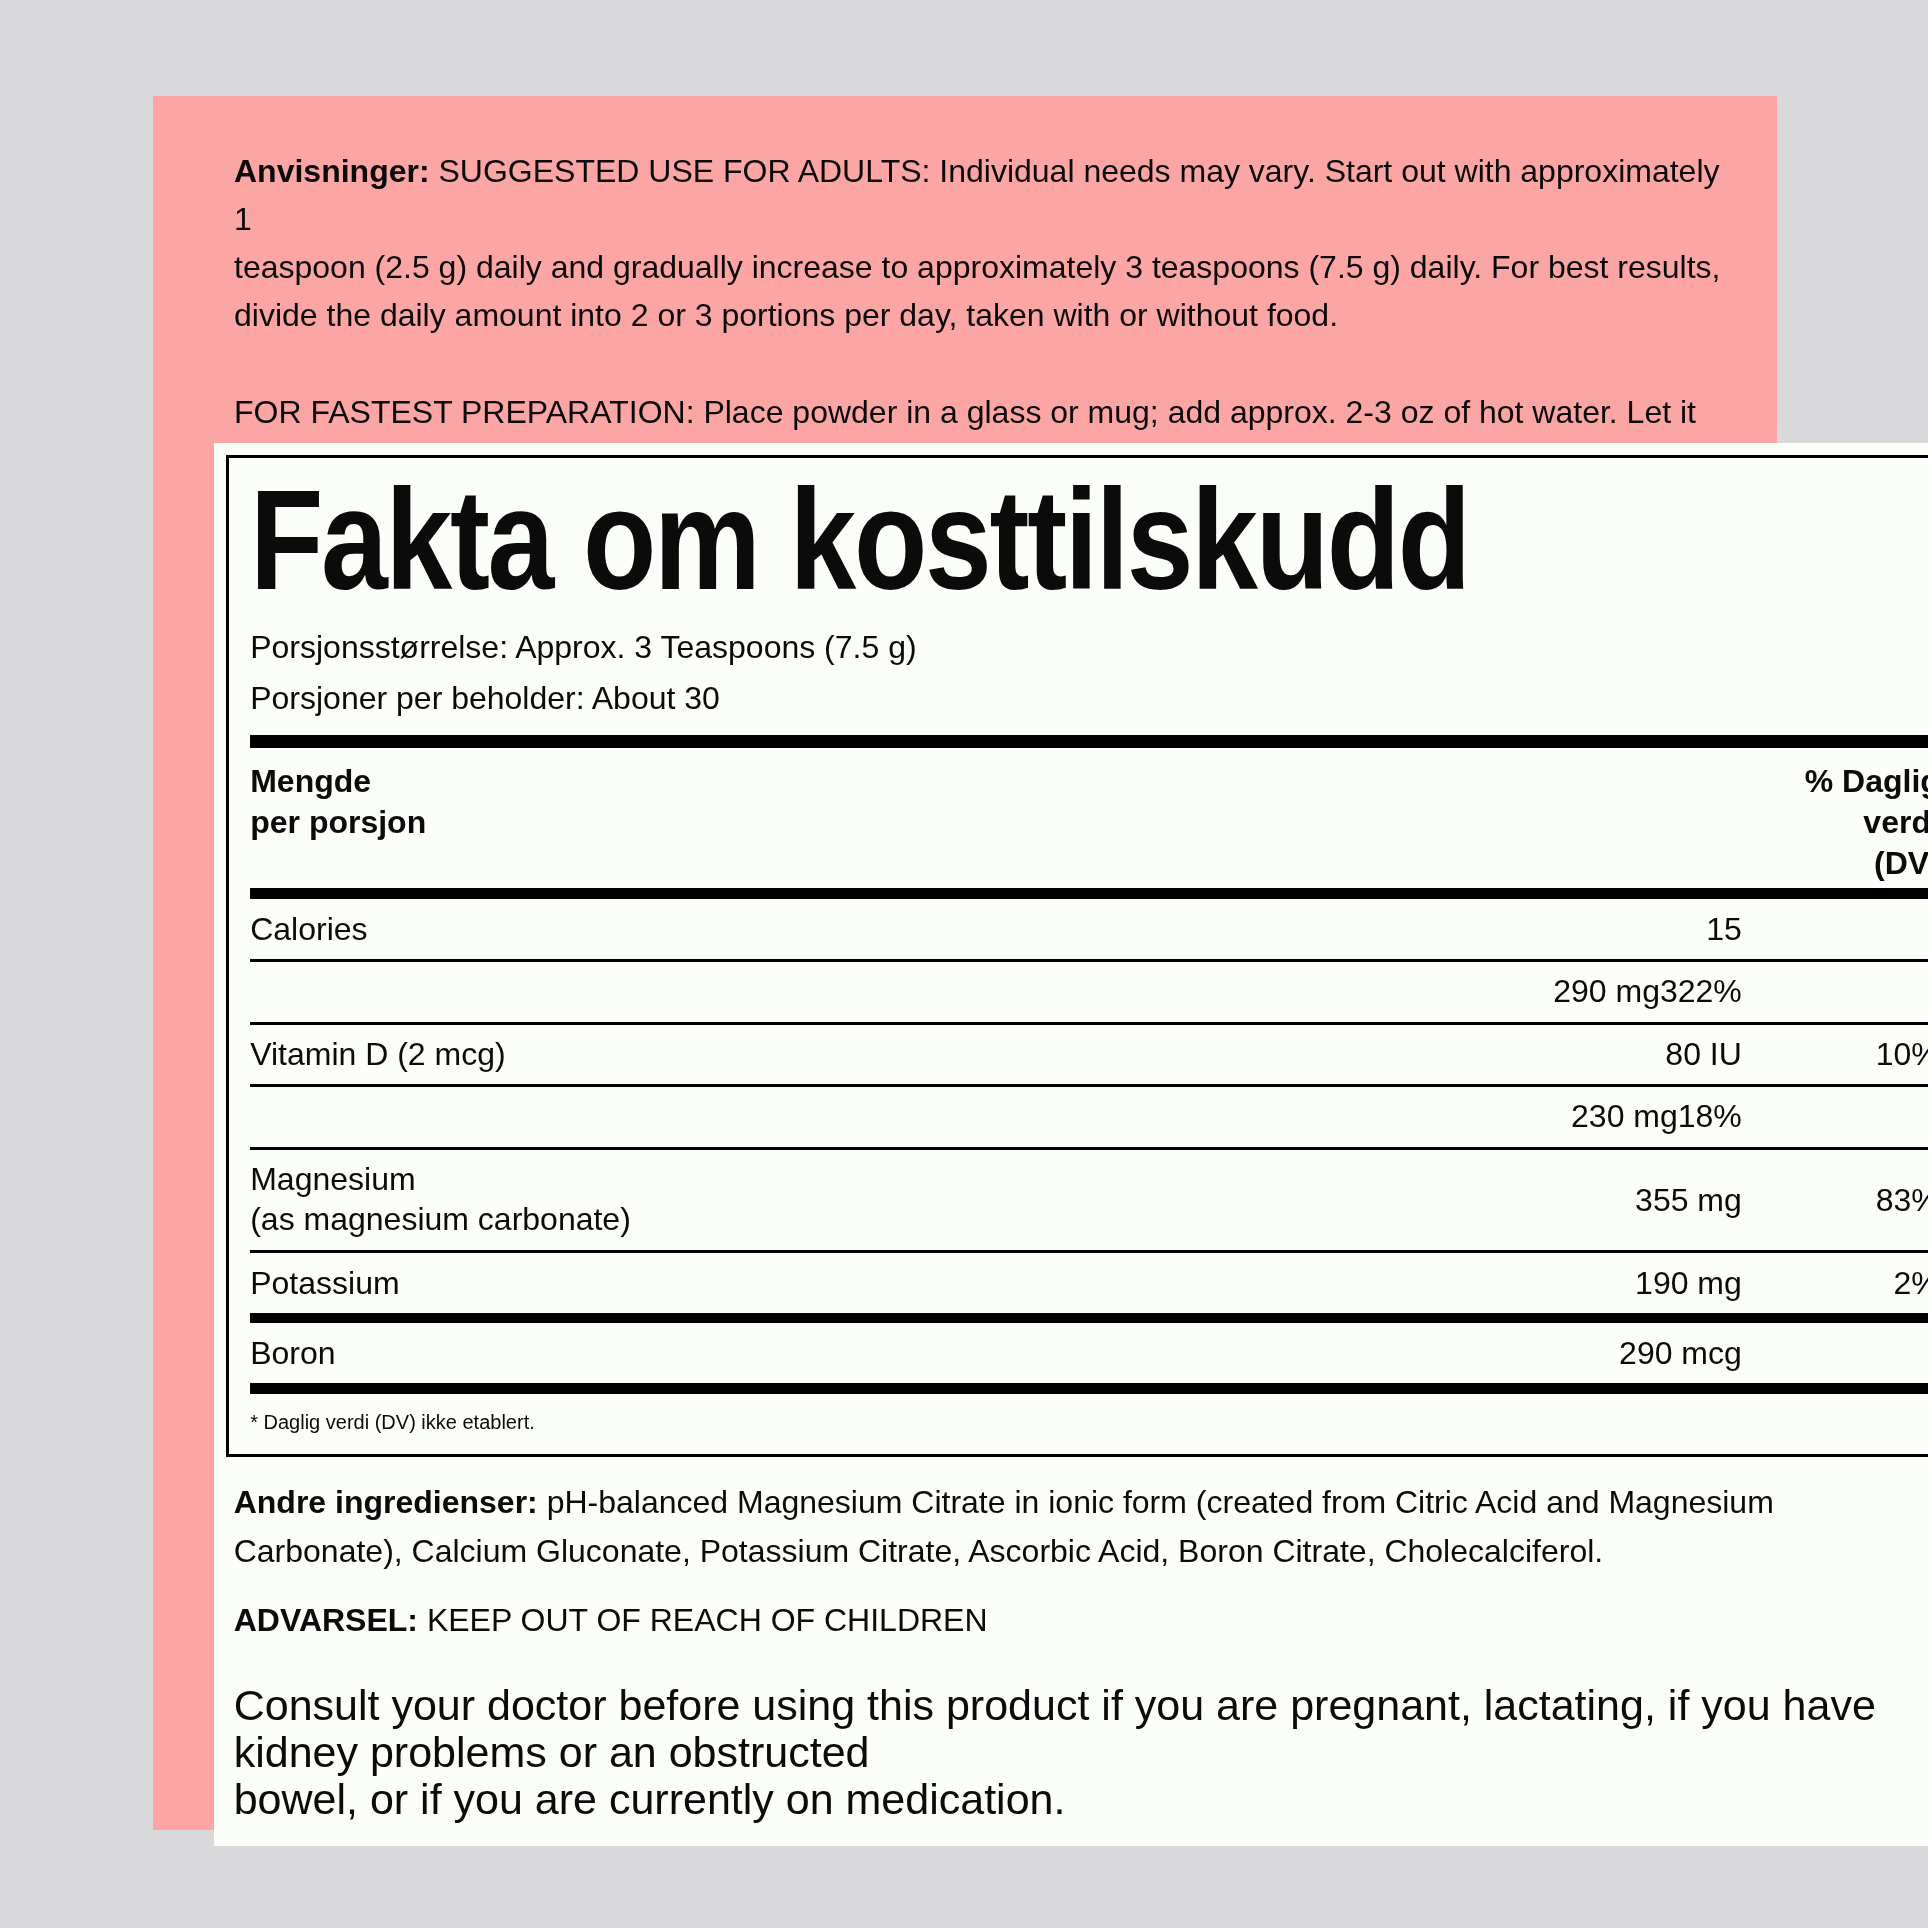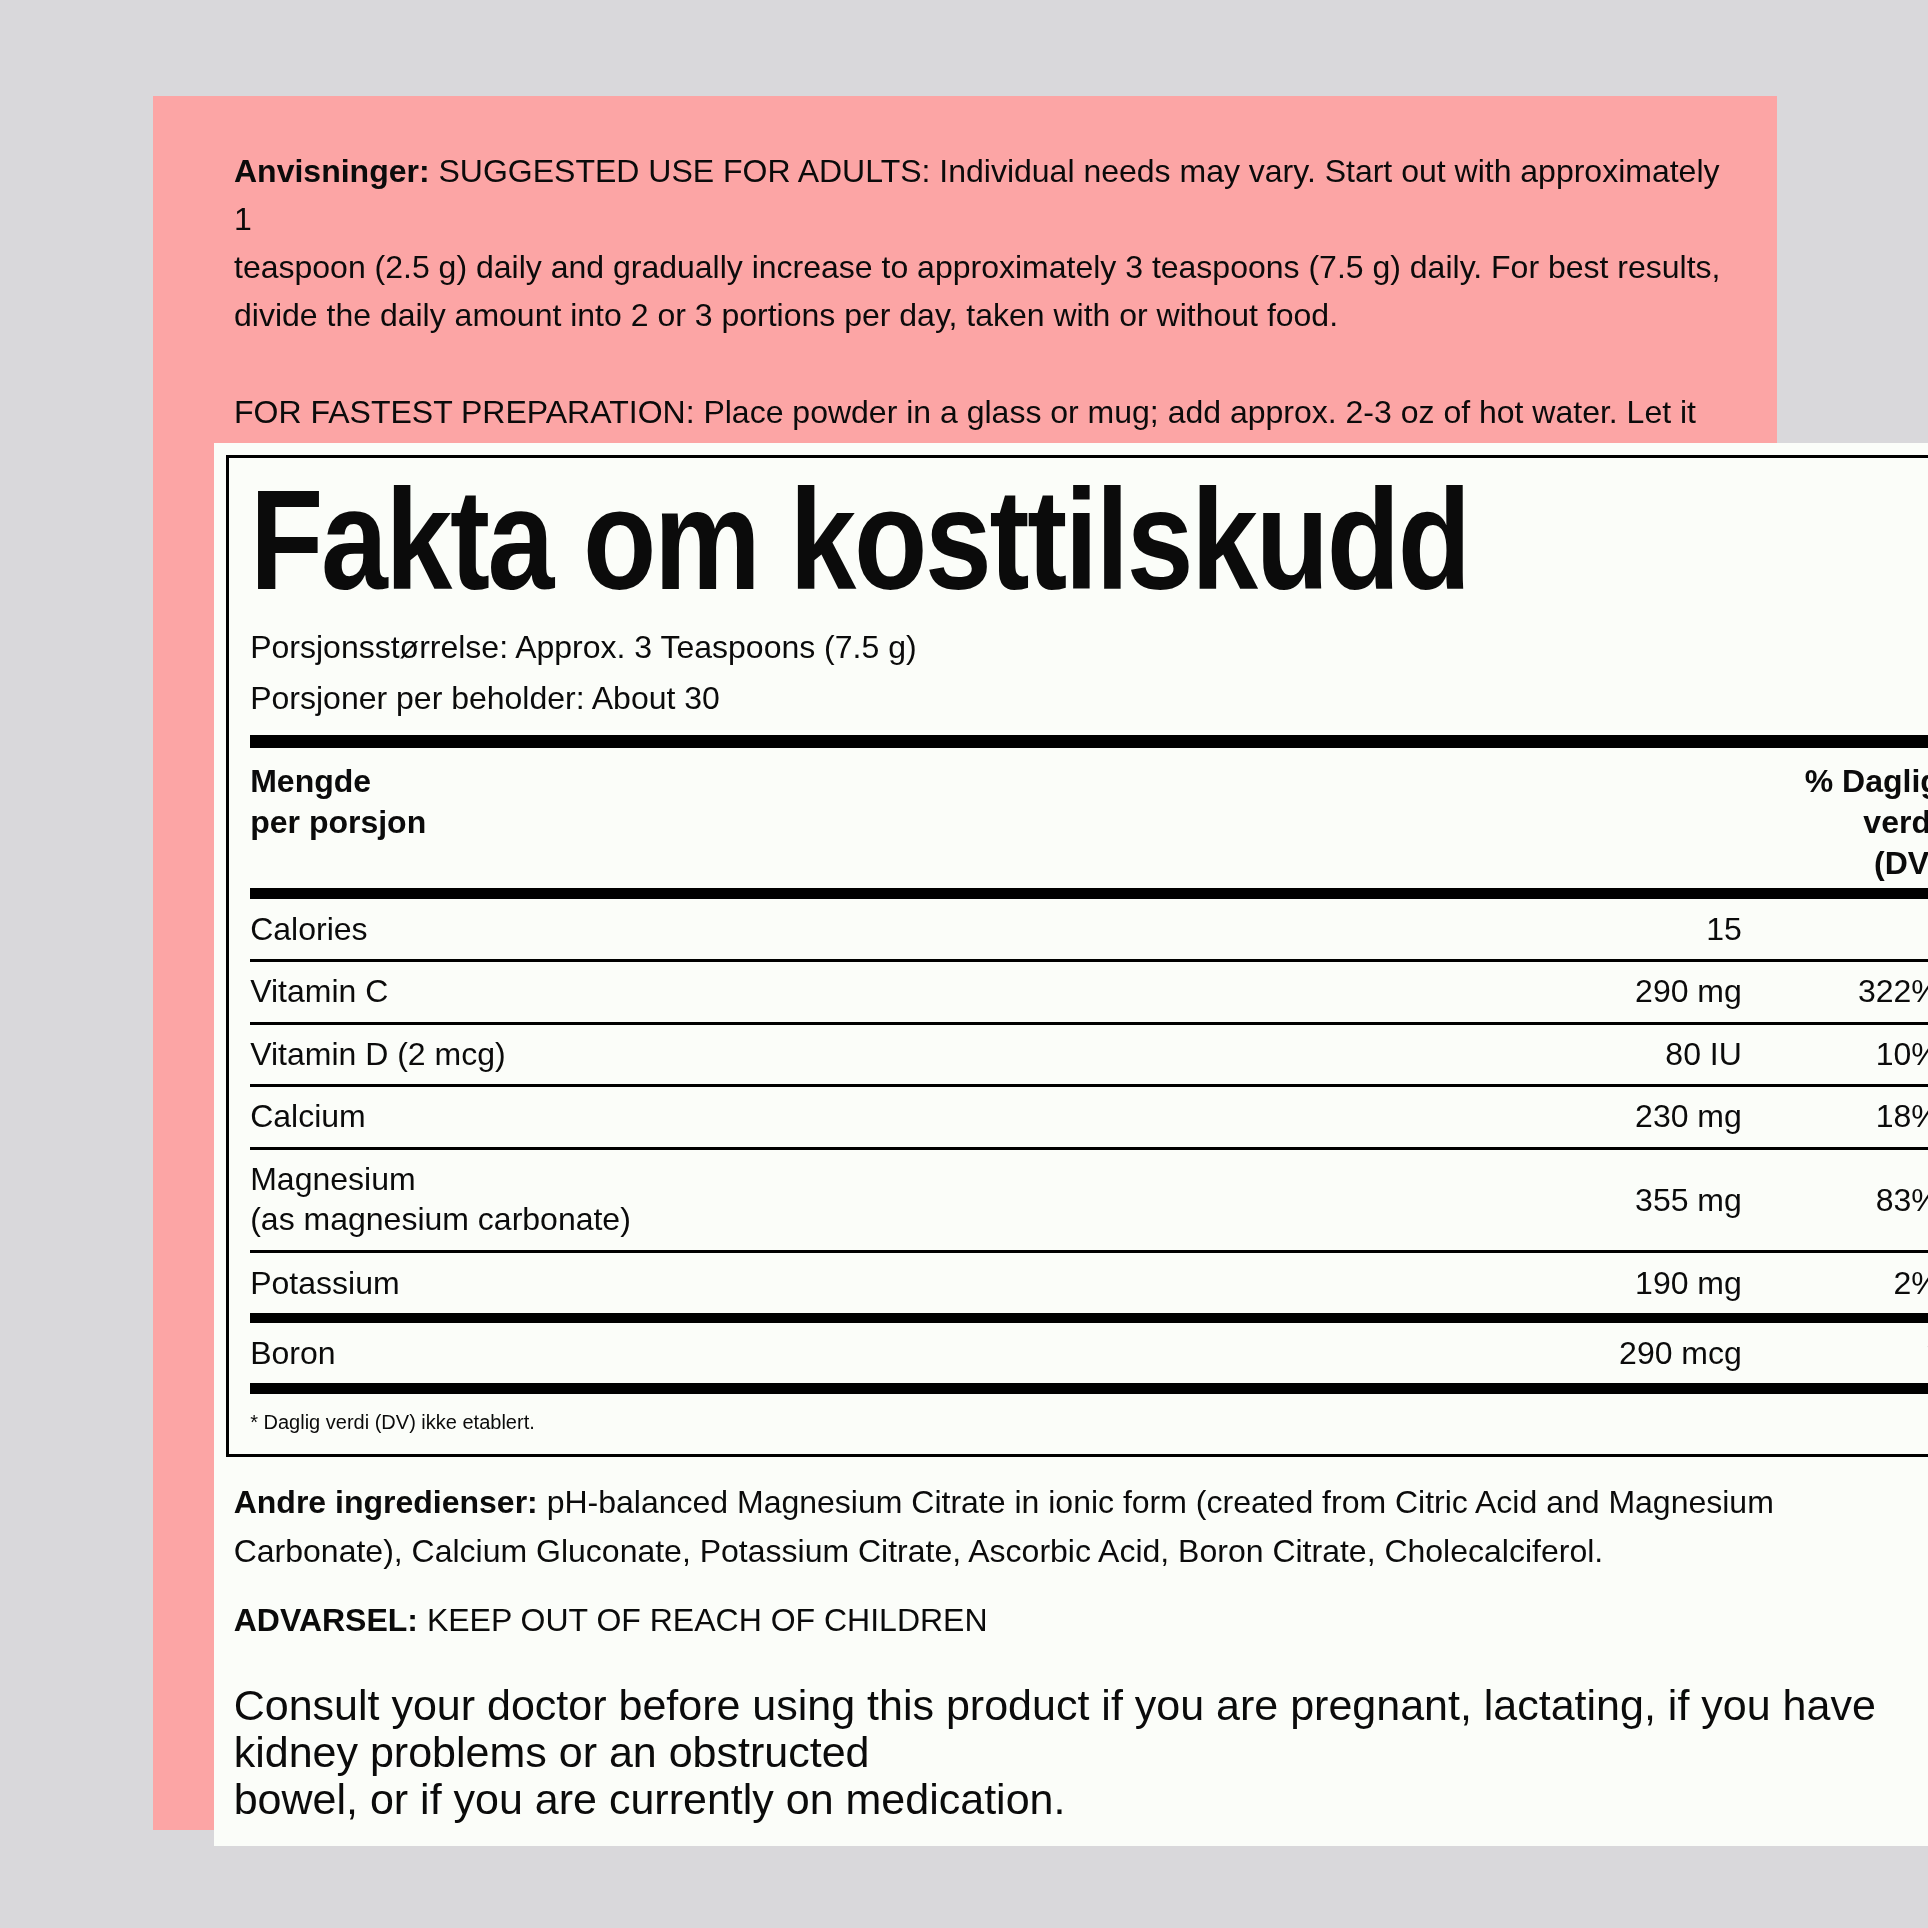--- a/index.html
+++ b/index.html
@@ -101,33 +101,31 @@
       <div class="bar-heavy2"></div>
 
       <div id="facts-rows">
           <div class="frow">
             <div class="nm">Calories</div>
             <div class="amt">15</div>
             <div class="dv"></div>
           </div>
           <div class="sep-thin"></div>
           <div class="frow">
-            <div class="nm">Vitamin C</div>
             <div class="amt">290 mg</div>
             <div class="dv">322%</div>
           </div>
           <div class="sep-thin"></div>
           <div class="frow">
             <div class="nm">Vitamin D (2 mcg)</div>
             <div class="amt">80 IU</div>
             <div class="dv">10%</div>
           </div>
           <div class="sep-thin"></div>
           <div class="frow">
-            <div class="nm">Calcium</div>
             <div class="amt">230 mg</div>
             <div class="dv">18%</div>
           </div>
           <div class="sep-thin"></div>
           <div class="frow">
             <div class="nm">Magnesium<span class="sub">(as magnesium carbonate)</span></div>
             <div class="amt">355 mg</div>
             <div class="dv">83%</div>
           </div>
           <div class="sep-thin"></div>

